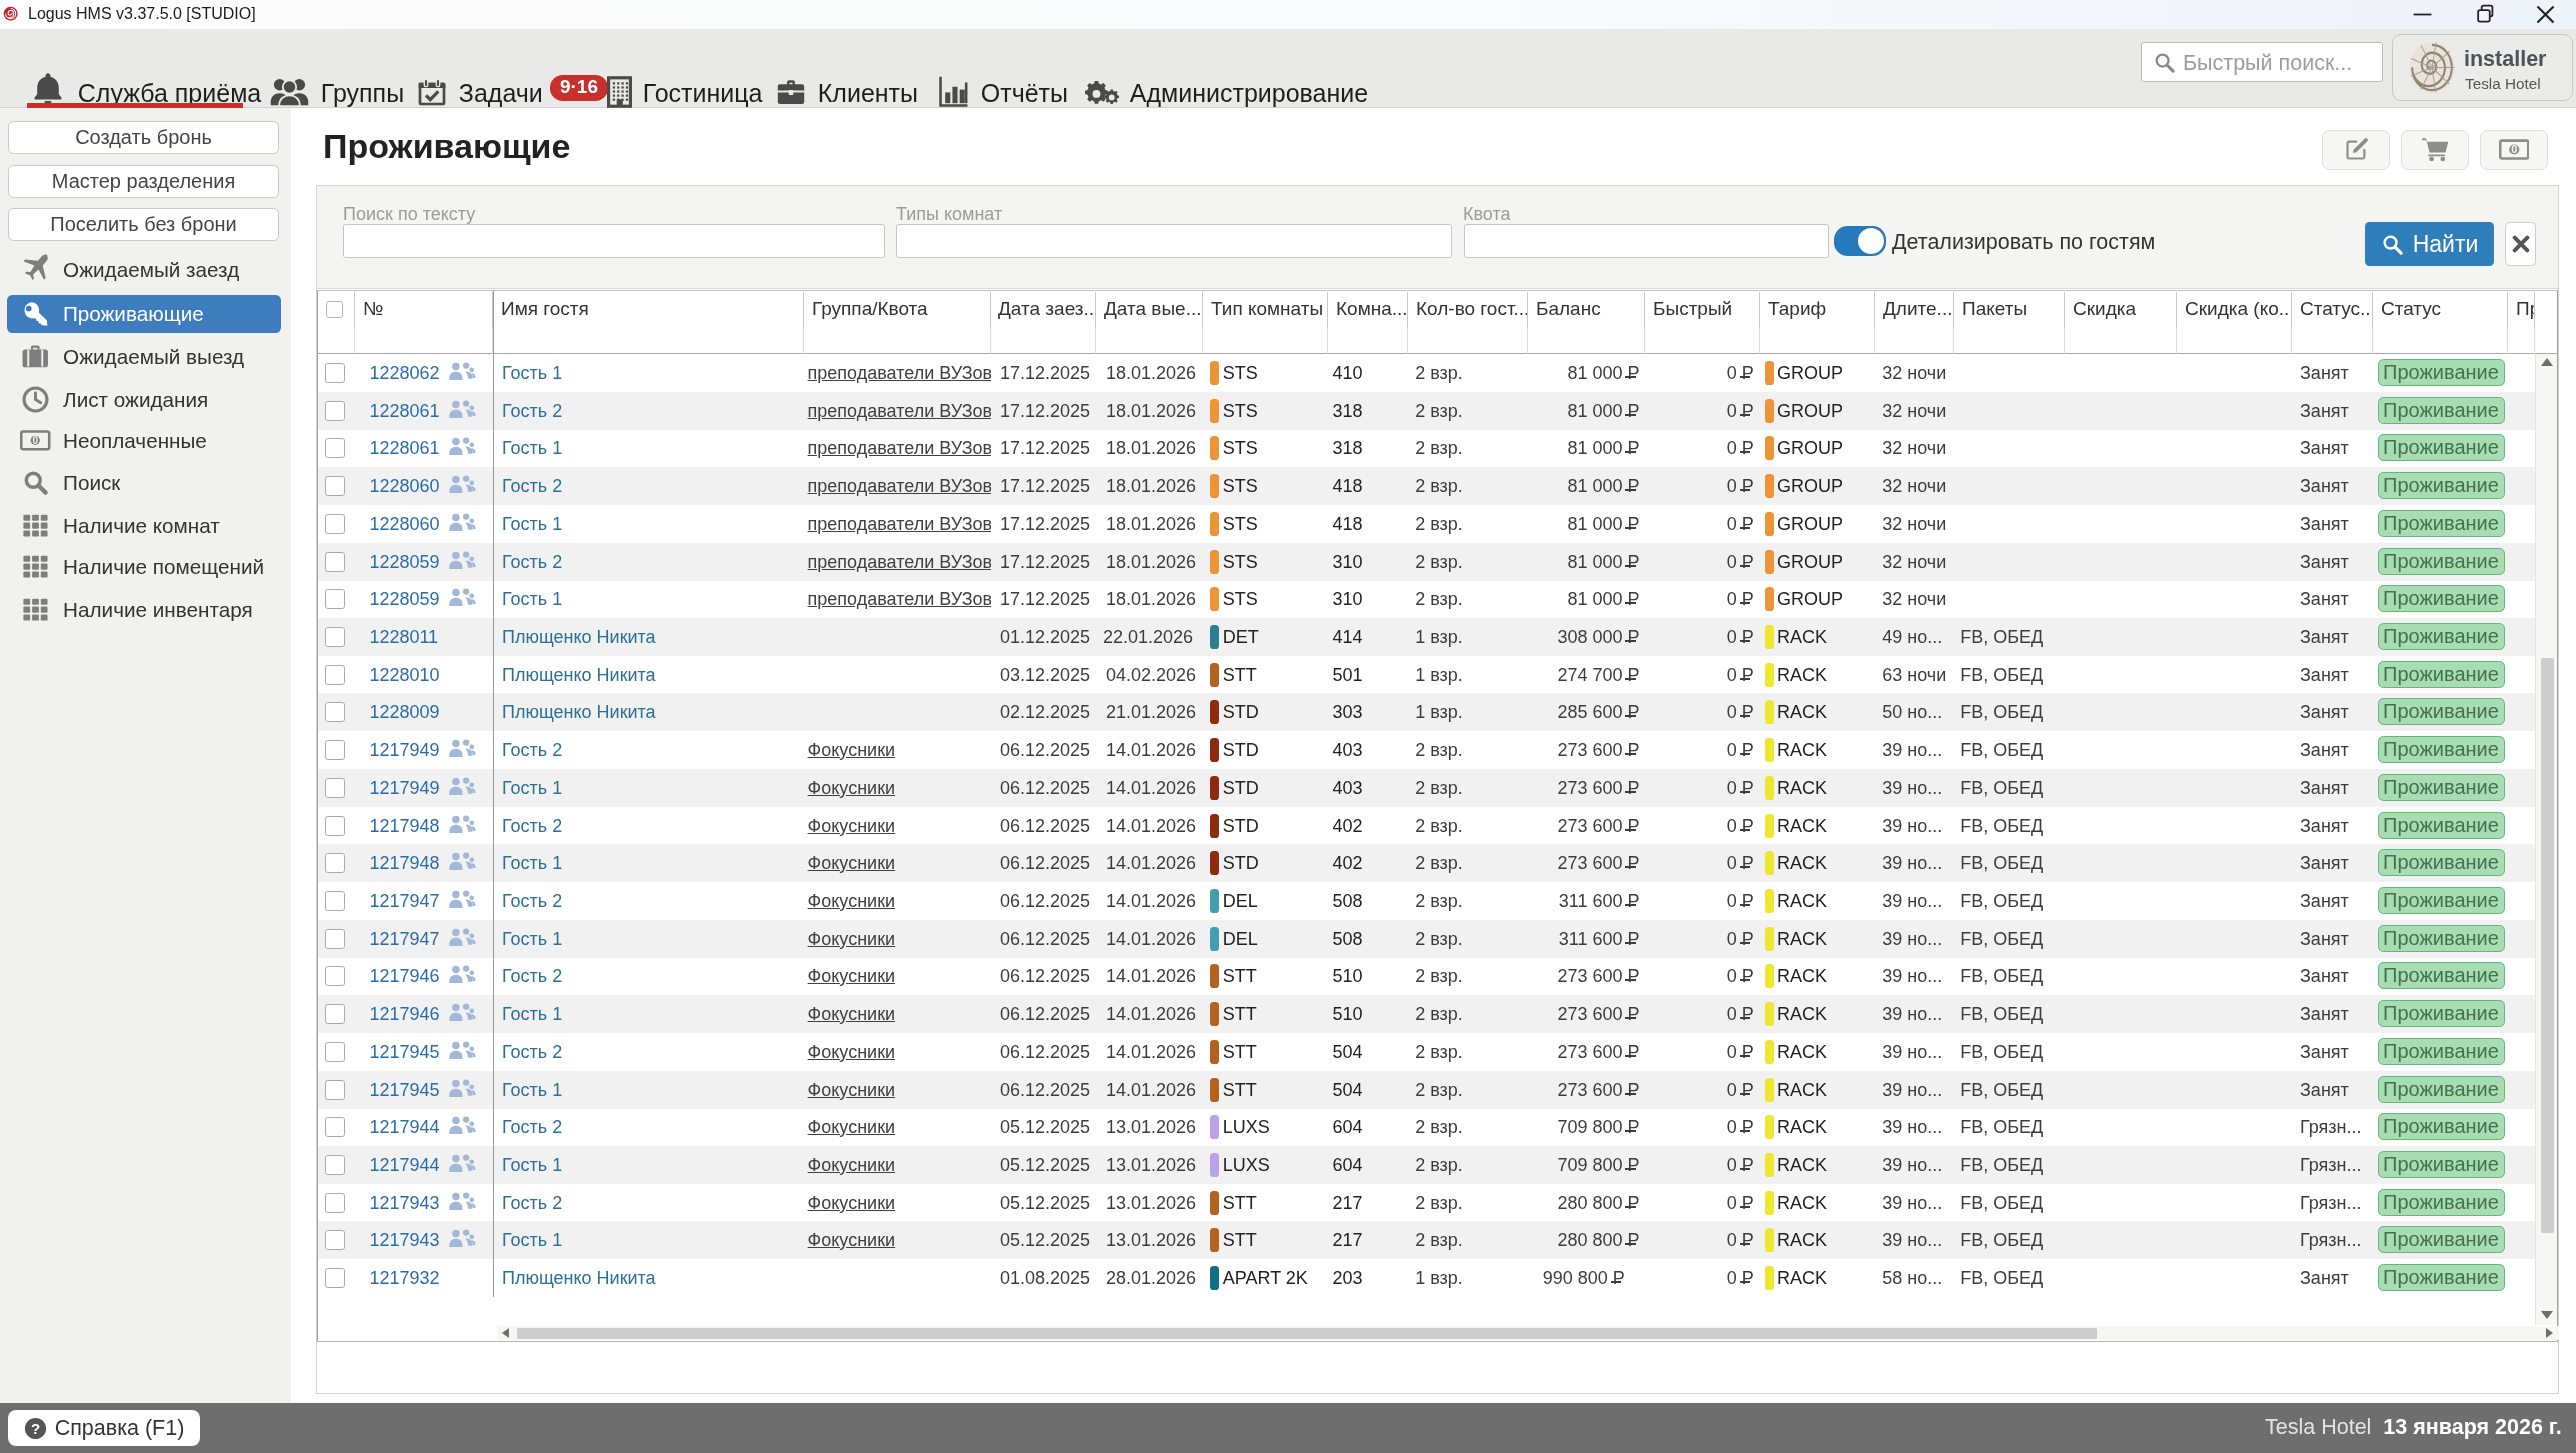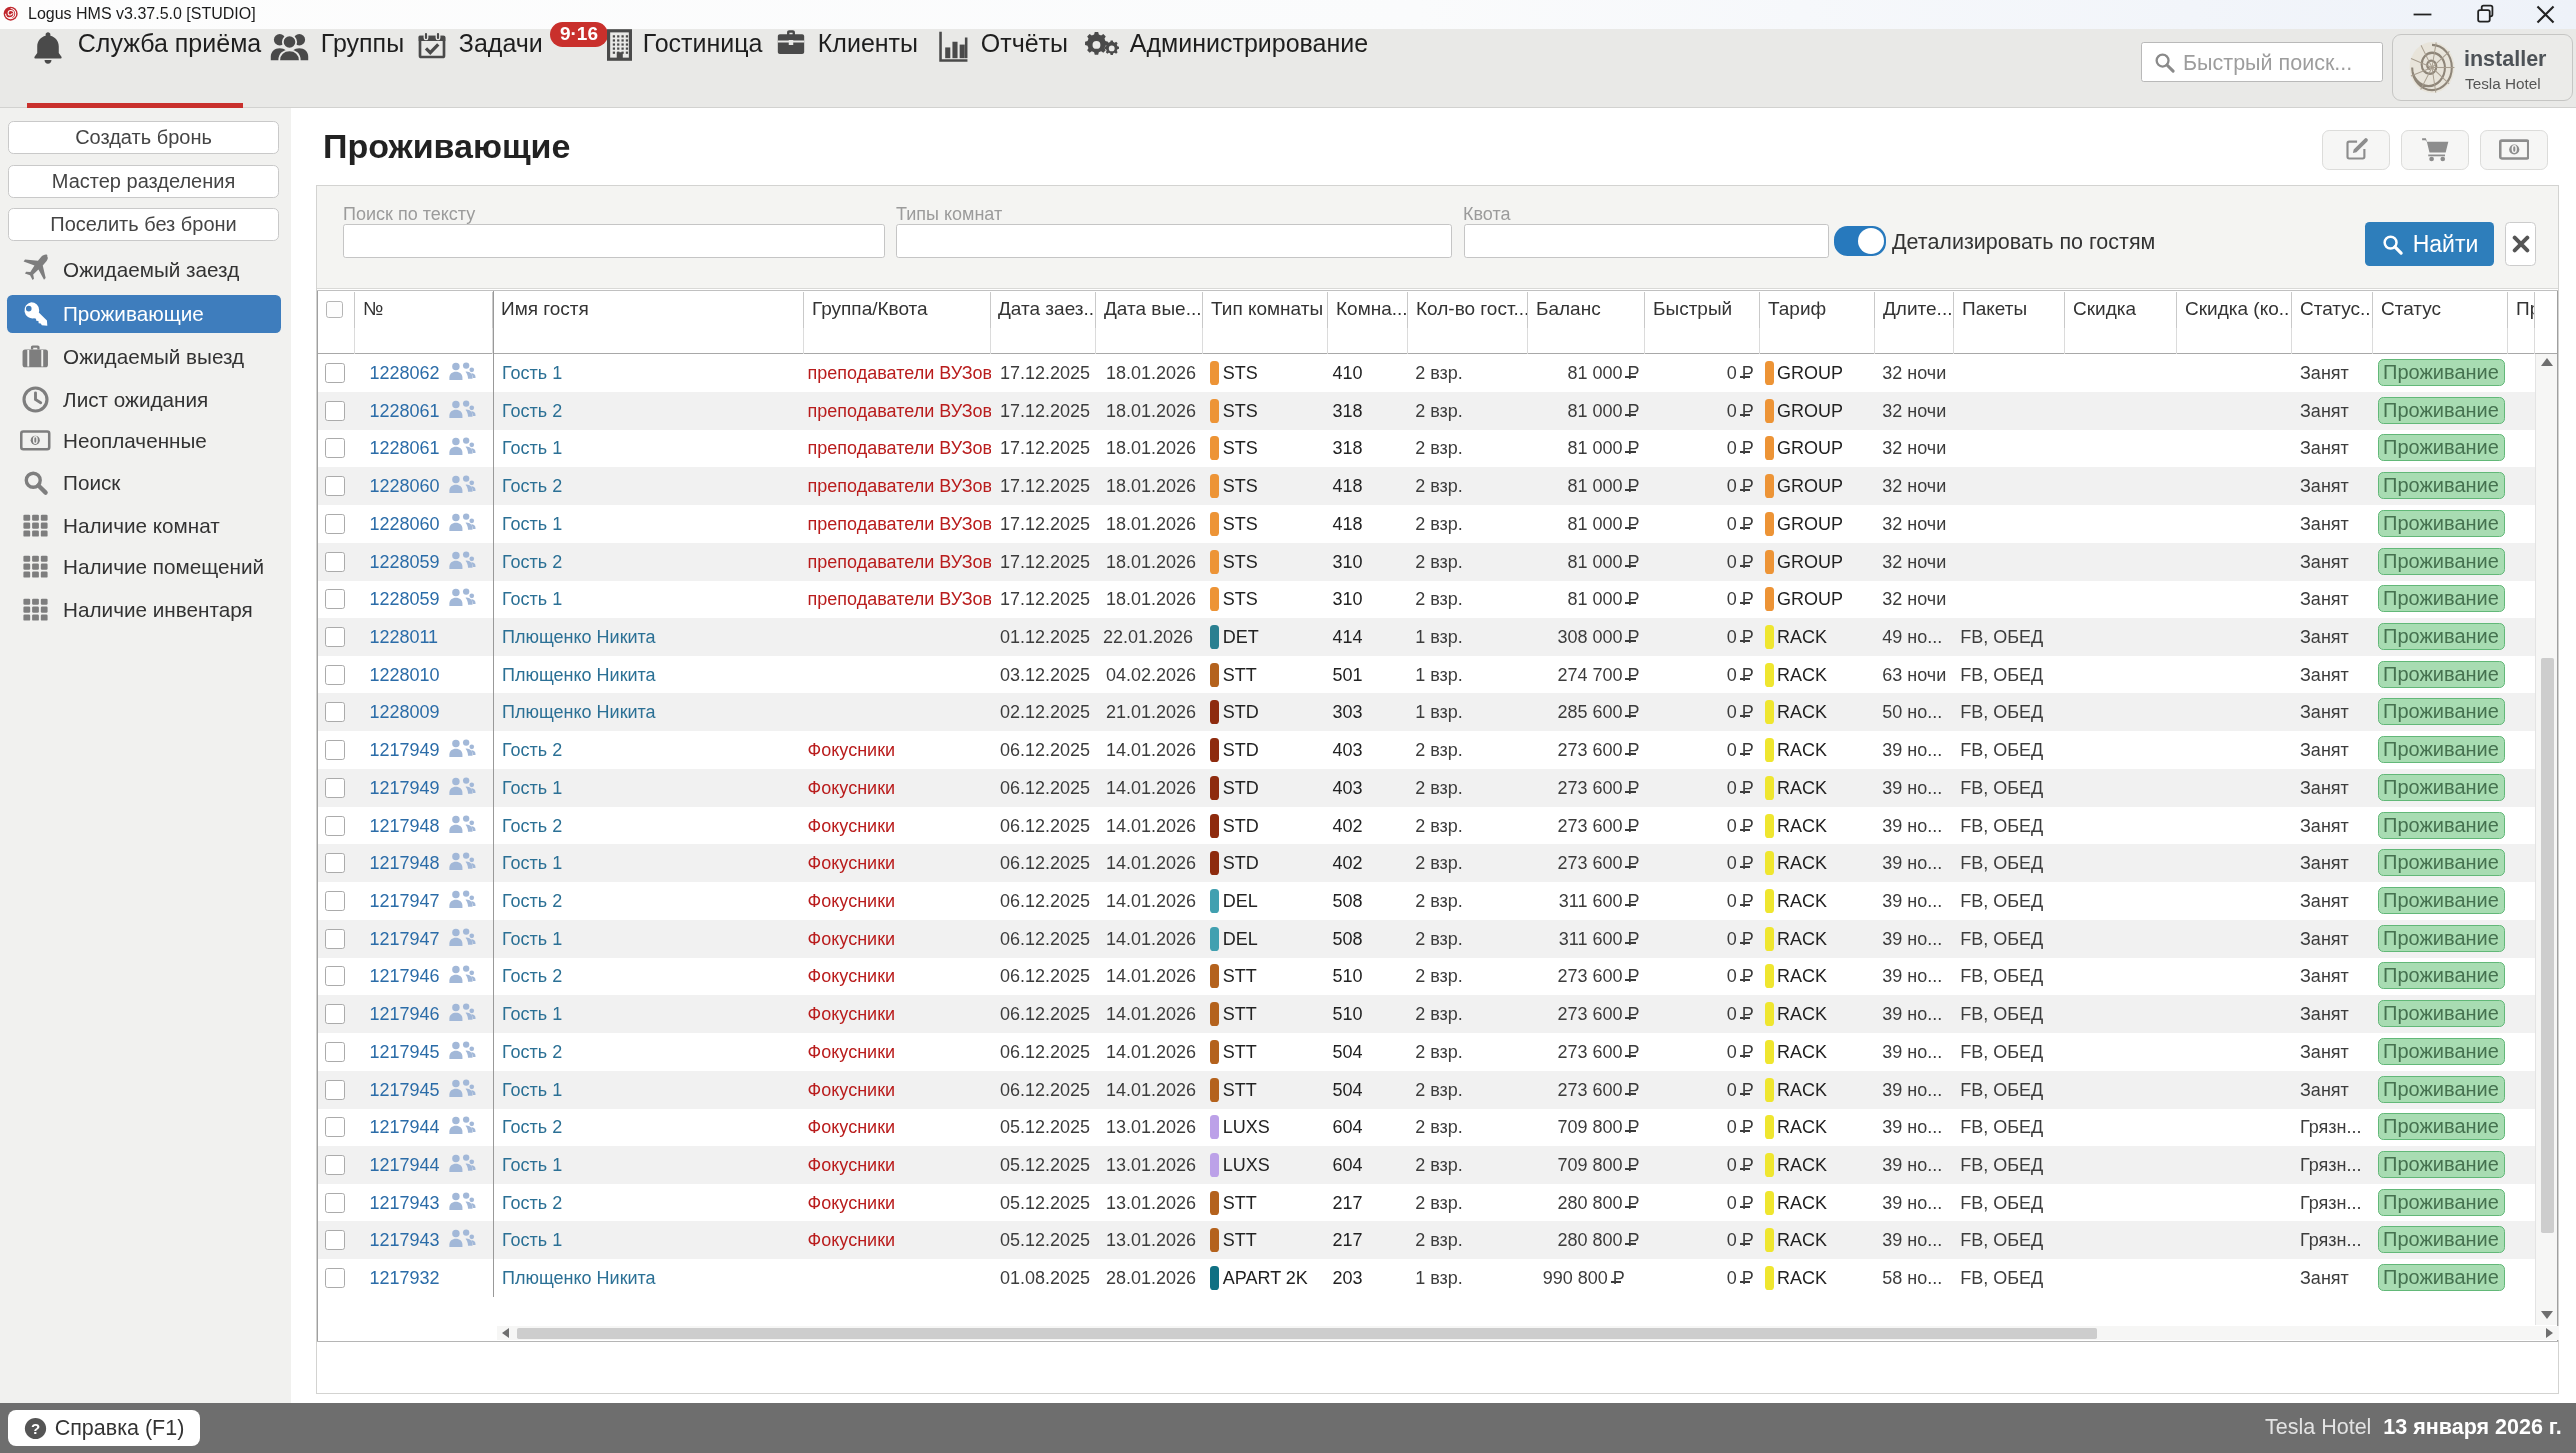--- a/index.html
+++ b/index.html
@@ -4,21 +4,21 @@
 *{margin:0;padding:0;box-sizing:border-box}
 html,body{width:2576px;height:1454px;overflow:hidden}
 body{font-family:"Liberation Sans",sans-serif;position:relative;background:#fff;color:#333}
 
 #titlebar{position:absolute;left:0;top:0;width:2576px;height:29px;background:linear-gradient(90deg,#fdfdfd 0%,#fafbfc 55%,#eef2f9 100%)}
 #titlebar .tt{position:absolute;left:28px;top:5.4px;font-size:16px;color:#1b1b1b}
 #logo{position:absolute;left:2.7px;top:6.3px;width:15.3px;height:15.3px}
 .winbtn{position:absolute;top:0;width:41px;height:29px}
 
 #navbar{position:absolute;left:0;top:29px;width:2576px;height:79px;background:#e9e9e7;border-bottom:0.9px solid #d2d2d0}
-.navitem{position:absolute;top:0;height:79px;display:flex;align-items:flex-start;gap:10.8px;color:#1e1e1e;font-size:25px}
+.navitem{position:absolute;top:0;height:79px;display:flex;align-items:flex-end;gap:10.8px;color:#1e1e1e;font-size:25px}
 .navitem svg{flex:0 0 auto}
 #nav-active-bar{position:absolute;left:27px;top:74px;width:216px;height:5.4px;background:#c9302c}
 .badge{background:#c9302c;color:#fff;font-size:19px;font-weight:bold;border-radius:12.6px;padding:0.9px 10px 2.7px;position:relative;top:-7.2px;margin-left:-3.6px}
 #qsearch{position:absolute;left:2141px;top:12.6px;width:242px;height:40px;background:#fff;border:0.9px solid #b9b9b9;border-radius:2.7px}
 #qsearch span{position:absolute;left:41px;top:8px;font-size:21.5px;color:#9d9d9d}
 #userbox{position:absolute;left:2392px;top:5.4px;width:181px;height:67px;border:1.8px solid #c6c6c4;border-radius:9px;background:#ebebe9}
 #userbox .n1{position:absolute;left:71px;top:11.7px;font-size:21.5px;font-weight:bold;color:#4d5257;white-space:nowrap}
 #userbox .n2{position:absolute;left:72px;top:40px;font-size:15.3px;color:#555;white-space:nowrap}
 
 #sidebar{position:absolute;left:0;top:108px;width:291px;height:1296px;background:#f1f1ef}
@@ -45,21 +45,21 @@
 .hrow{position:absolute;left:0;top:1.8px;height:36px;width:2241px}
 .hcell{position:absolute;top:0;height:36px;border-right:0.9px solid #c9c9c9;font-size:19px;color:#333;line-height:34px;padding-left:8px;overflow:hidden;white-space:nowrap}
 .frow{position:absolute;left:0;top:38px;height:26px;width:2241px;border-bottom:0.9px solid #a8a8a8}
 .fcell{position:absolute;top:0;height:26px;border-right:0.9px solid #dcdcdc}
 #rows{position:absolute;left:0;top:64px;width:2218px;height:943px}
 .r{position:absolute;left:0;width:2218px;height:38px;white-space:nowrap}
 .r.alt{background:#f1f1f1}
 .c{position:absolute;top:0;height:38px;line-height:38px;font-size:18px;color:#3c3c3c;overflow:hidden;white-space:nowrap}
 .num{color:#2b6ca8}
 .gname{color:#2b7095}
-.glink{color:#b91c1c;}
+.glink{color:#404040;text-decoration:underline}
 .chip{display:inline-block;width:9px;height:24px;border-radius:3.6px;vertical-align:-6.3px;margin-right:3.6px}
 .badge2{display:inline-block;width:127px;height:27px;line-height:25px;text-align:center;background:#a8dcb2;border:1.8px solid #62b878;border-radius:5.4px;color:#45714f;font-size:20px;margin-top:5.4px}
 .cb{position:absolute;left:8px;top:9px;width:20px;height:20px;border:0.9px solid #ababab;border-radius:2.7px;background:#fff}
 .rub{position:relative;display:inline-block;width:.62em;height:1em;line-height:1.05em}
 .rub:after{content:"";position:absolute;left:-.12em;width:.58em;top:.68em;height:1.8px;background:currentColor}
 
 #vscroll{position:absolute;left:2218px;top:64px;width:22.4px;height:971px;background:#f6f6f5;border-left:0.9px solid #e3e3e3}
 #vthumb{position:absolute;left:4.5px;top:304px;width:13.5px;height:575px;background:#cdcdcd;border-radius:1.8px}
 #hscroll{position:absolute;left:180px;top:1036px;width:2062px;height:14.4px;background:#f6f6f5}
 #hthumb{position:absolute;left:20px;top:1.8px;width:1580px;height:10.8px;background:#cdcdcd;border-radius:1.8px}

